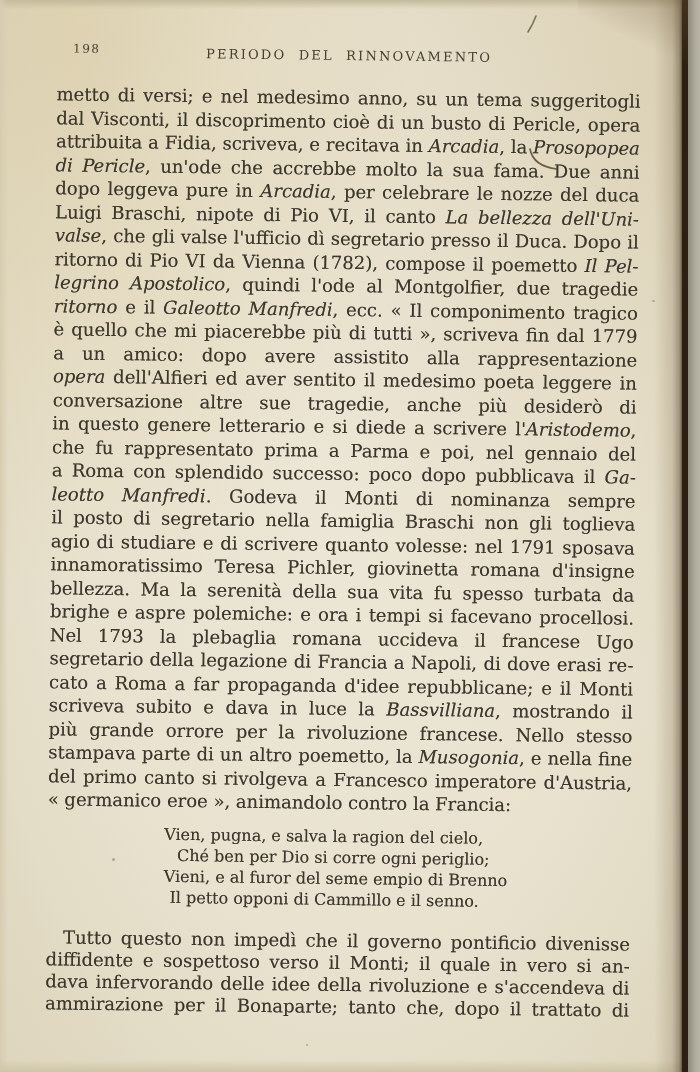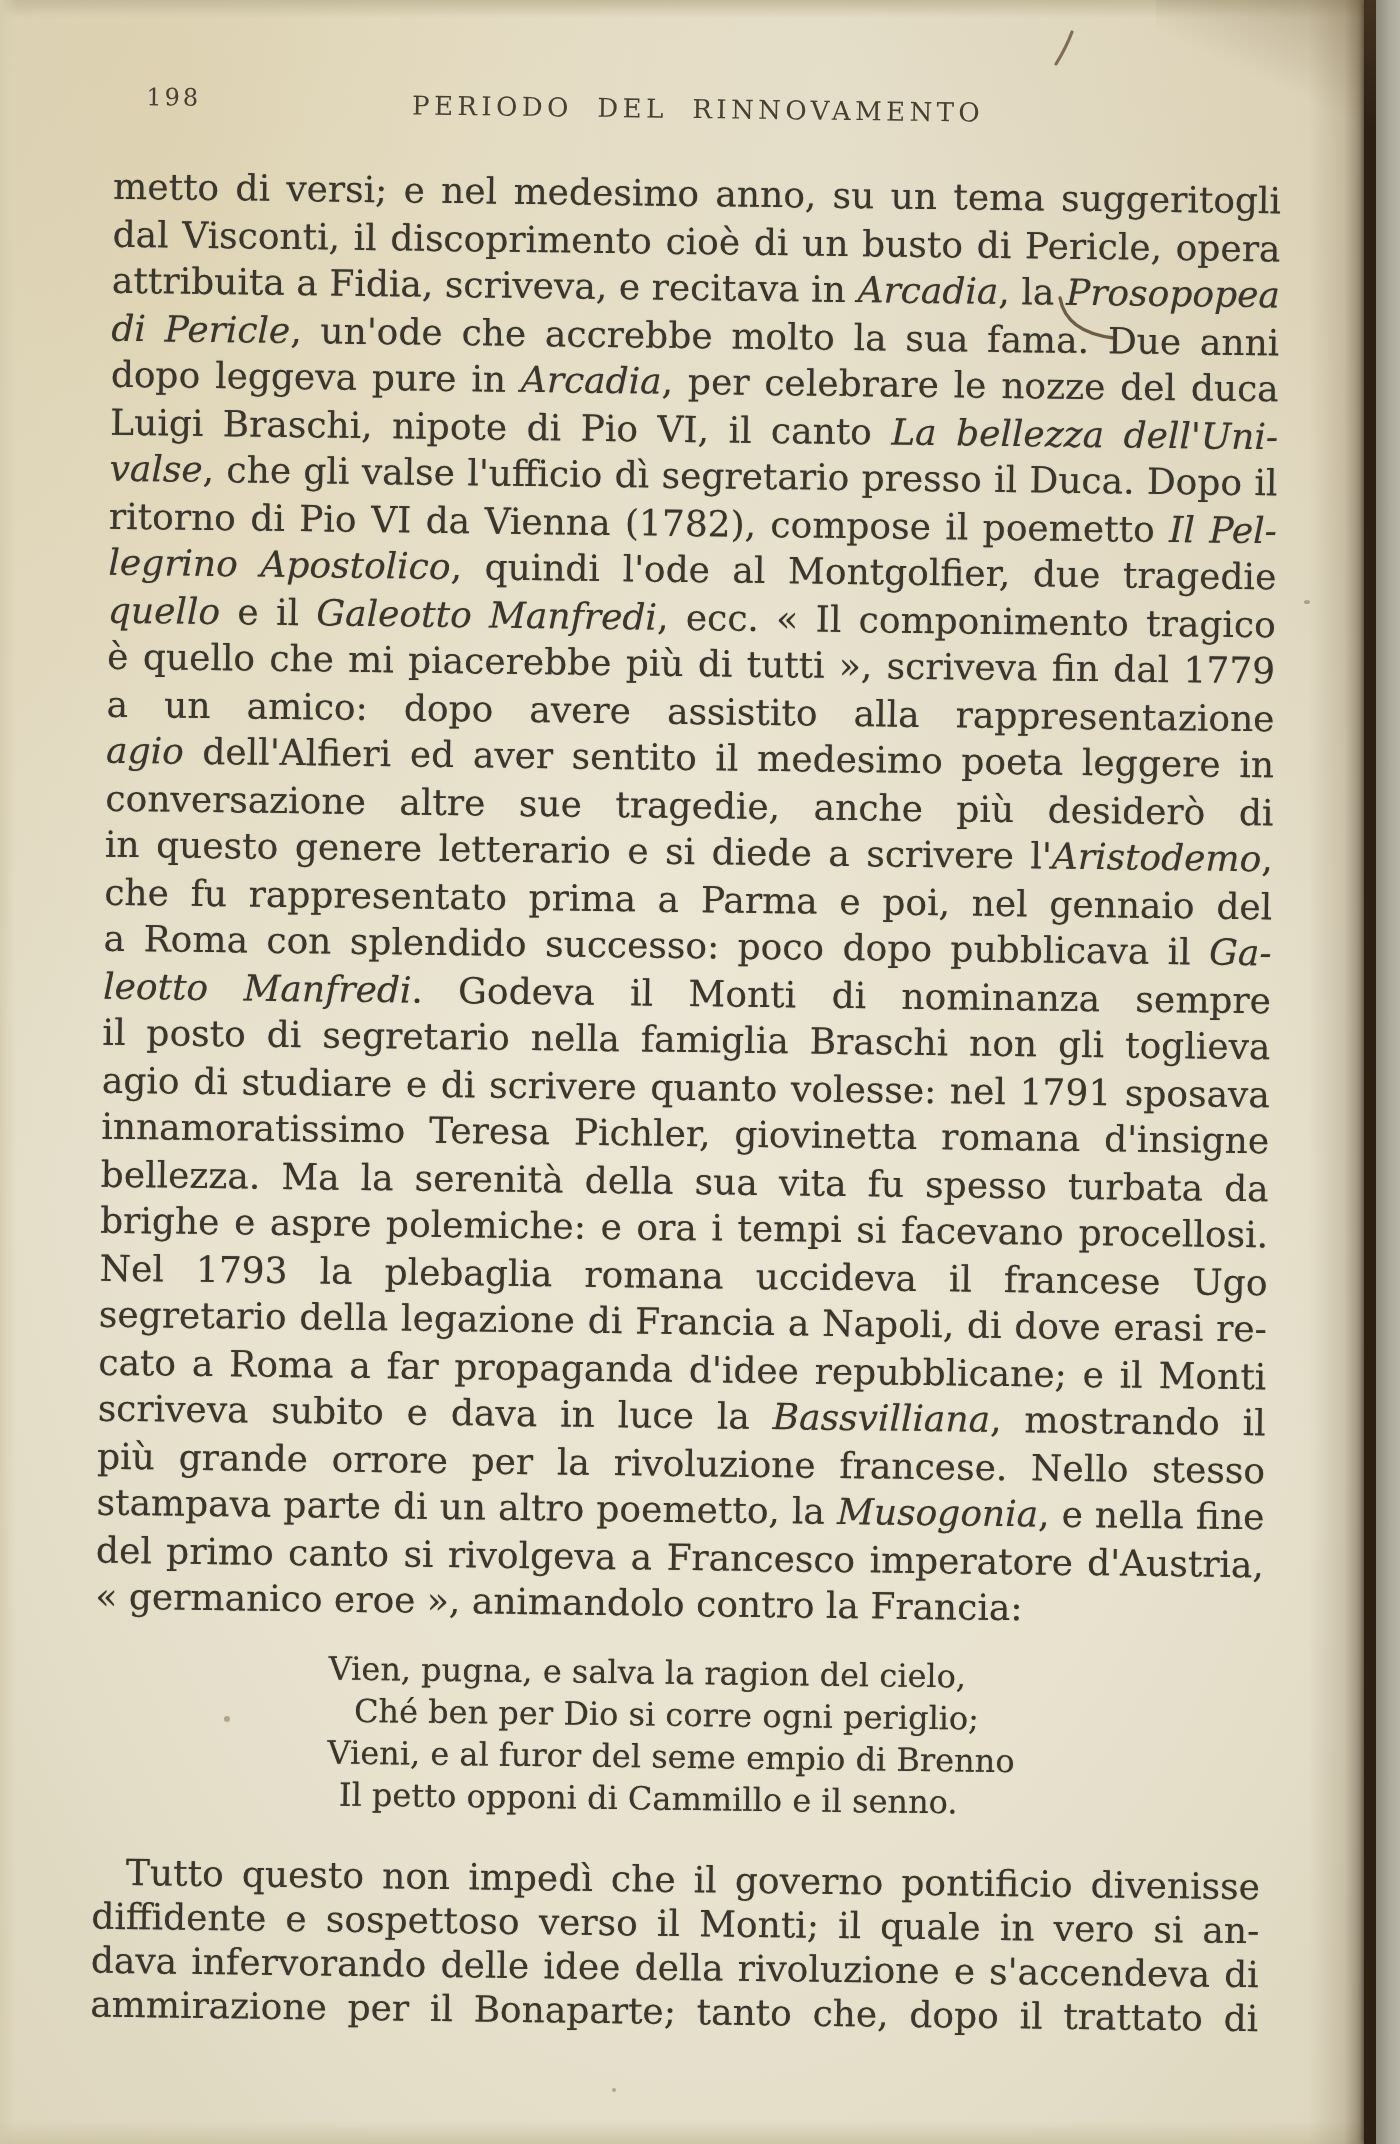--- a/index.html
+++ b/index.html
@@ -72,24 +72,24 @@
       <div>
           <div class="tline"><span>metto di versi; e nel medesimo anno, su un tema suggeritogli</span></div>
           <div class="tline"><span>dal Visconti, il discoprimento cioè di un busto di Pericle, opera</span></div>
           <div class="tline"><span>attribuita a Fidia, scriveva, e recitava in </span><span class="it">Arcadia</span><span>, la </span><span class="it">Prosopopea</span></div>
           <div class="tline"><span class="it">di Pericle</span><span>, un'ode che accrebbe molto la sua fama. Due anni</span></div>
           <div class="tline"><span>dopo leggeva pure in </span><span class="it">Arcadia</span><span>, per celebrare le nozze del duca</span></div>
           <div class="tline"><span>Luigi Braschi, nipote di Pio VI, il canto </span><span class="it">La bellezza dell'Uni-</span></div>
           <div class="tline"><span class="it">valse</span><span>, che gli valse l'ufficio dì segretario presso il Duca. Dopo il</span></div>
           <div class="tline"><span>ritorno di Pio VI da Vienna (1782), compose il poemetto </span><span class="it">Il Pel-</span></div>
           <div class="tline"><span class="it">legrino Apostolico</span><span>, quindi l'ode al Montgolfier, due tragedie l'</span><span class="it">Ari-</span></div>
-          <div class="tline"><span class="it">quello</span><span> e il </span><span class="it">Galeotto Manfredi</span><span>, ecc. « Il componimento tragico</span></div>
+          <div class="tline"><span class="it">ritorno</span><span> e il </span><span class="it">Galeotto Manfredi</span><span>, ecc. « Il componimento tragico</span></div>
           <div class="tline"><span>è quello che mi piacerebbe più di tutti », scriveva fin dal 1779</span></div>
           <div class="tline"><span>a un amico: dopo avere assistito alla rappresentazione dell'</span><span class="it">Anti-</span></div>
-          <div class="tline"><span class="it">agio</span><span> dell'Alfieri ed aver sentito il medesimo poeta leggere in una</span></div>
+          <div class="tline"><span class="it">opera</span><span> dell'Alfieri ed aver sentito il medesimo poeta leggere in una</span></div>
           <div class="tline"><span>conversazione altre sue tragedie, anche più desiderò di provarsi</span></div>
           <div class="tline"><span>in questo genere letterario e si diede a scrivere l'</span><span class="it">Aristodemo</span><span>,</span></div>
           <div class="tline"><span>che fu rappresentato prima a Parma e poi, nel gennaio del 1787,</span></div>
           <div class="tline"><span>a Roma con splendido successo: poco dopo pubblicava il </span><span class="it">Ga-</span></div>
           <div class="tline"><span class="it">leotto Manfredi</span><span>. Godeva il Monti di nominanza sempre maggiore:</span></div>
           <div class="tline"><span>il posto di segretario nella famiglia Braschi non gli toglieva</span></div>
           <div class="tline"><span>agio di studiare e di scrivere quanto volesse: nel 1791 sposava</span></div>
           <div class="tline"><span>innamoratissimo Teresa Pichler, giovinetta romana d'insigne</span></div>
           <div class="tline"><span>bellezza. Ma la serenità della sua vita fu spesso turbata da</span></div>
           <div class="tline"><span>brighe e aspre polemiche: e ora i tempi si facevano procellosi.</span></div>

